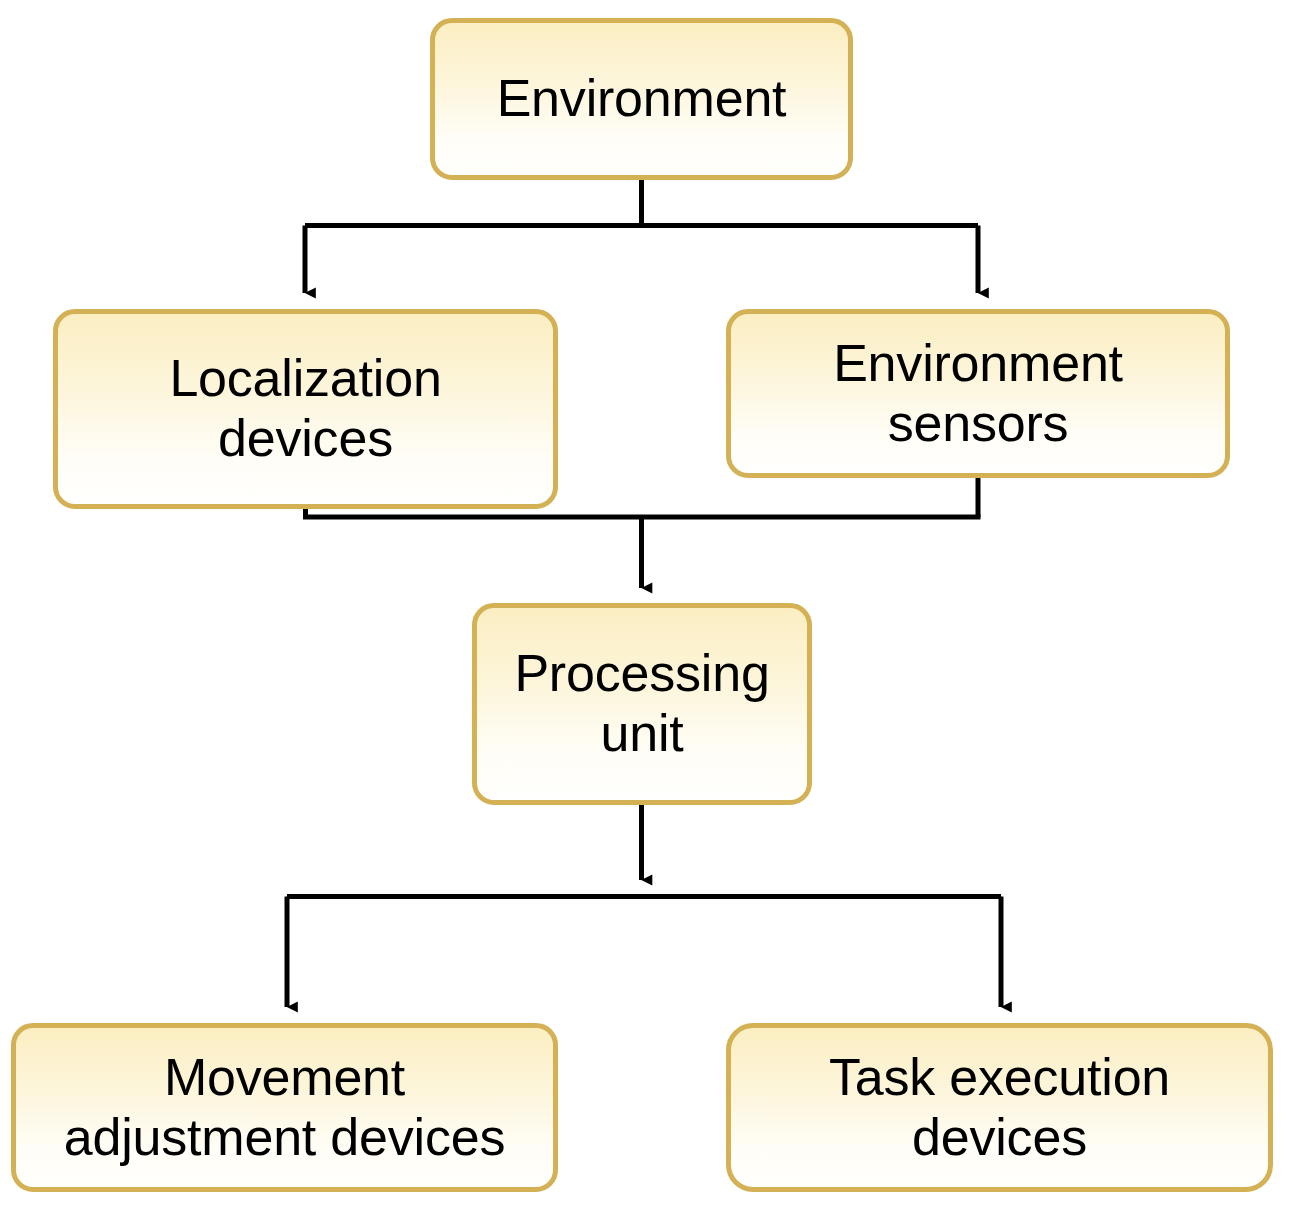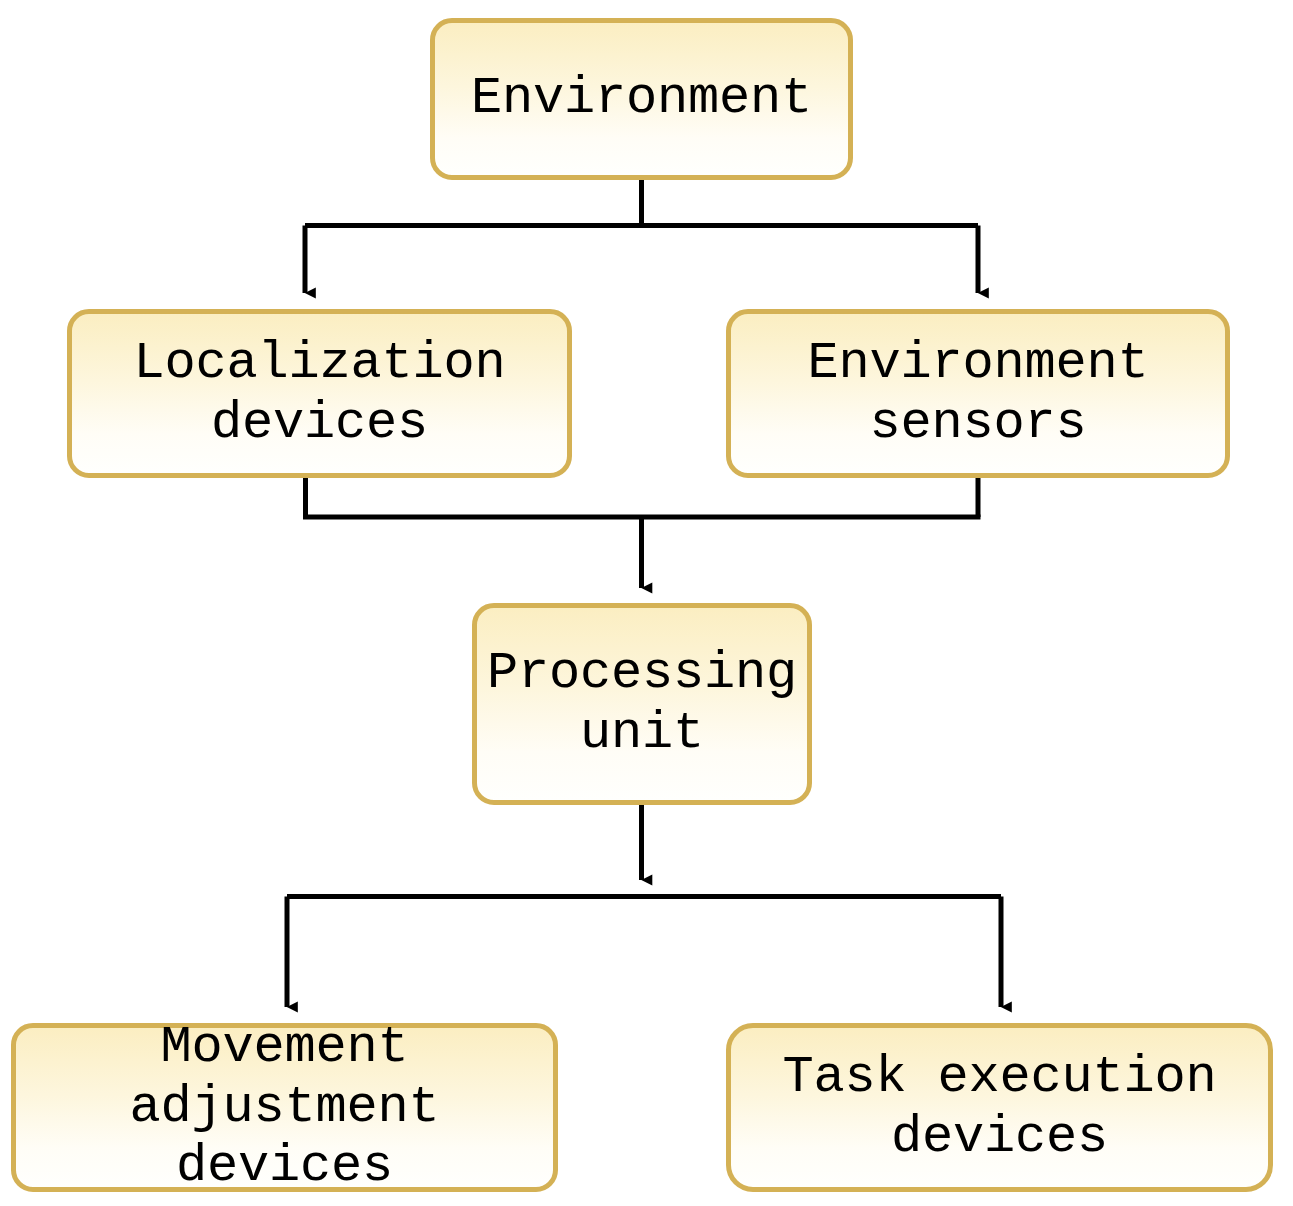--- a/index.html
+++ b/index.html
@@ -34,24 +34,24 @@
     background: linear-gradient(to bottom, #fbeec2 0%, #fdf6dd 42%, #fffdf6 75%, #fffffd 100%);
     display: flex;
     align-items: center;
     justify-content: center;
     text-align: center;
     color: #000000;
     font-size: 52px;
     line-height: 1.15;
     letter-spacing: -0.2px;
     white-space: pre-line;
-    font-family: Liberation Mono, monospace;
+    font-family: Liberation Sans, sans-serif;
   }
   #node-environment   { left: 430px;  top: 18px;   width: 423px; height: 162px; }
-  #node-localization  { left: 53px;   top: 309px;  width: 505px; height: 169px; margin-left: 14px; }
+  #node-localization  { left: 53px;   top: 309px;  width: 505px; height: 200px; }
   #node-env-sensors   { left: 726px;  top: 309px;  width: 504px; height: 169px; }
   #node-processing    { left: 472px;  top: 603px;  width: 340px; height: 202px; }
   #node-movement      { left: 11px;   top: 1023px; width: 547px; height: 169px; }
   #node-task          { left: 726px;  top: 1023px; width: 547px; height: 169px; border-radius: 27px; }
 </style>
 </head>
 <body>
 
 <div id="canvas">
 

